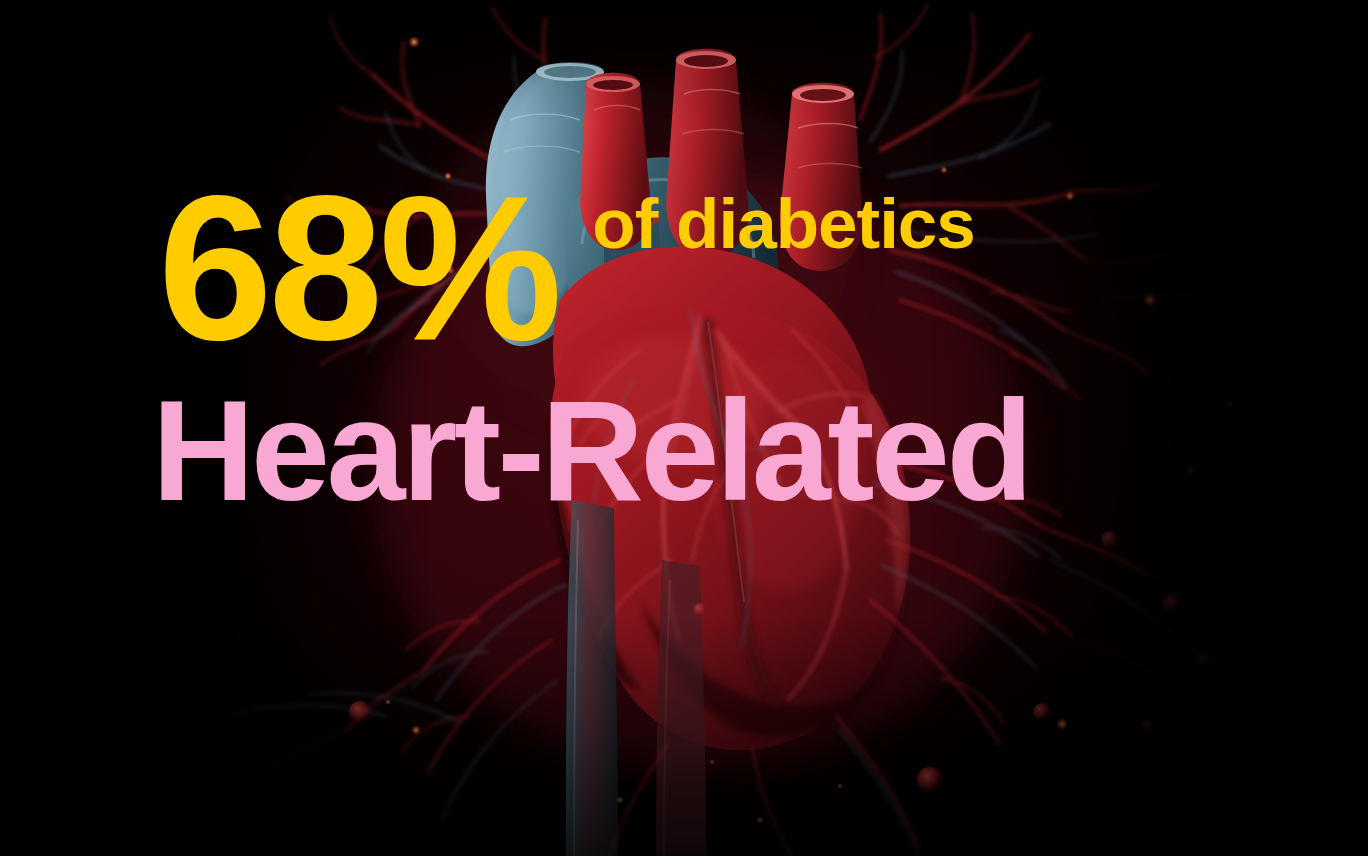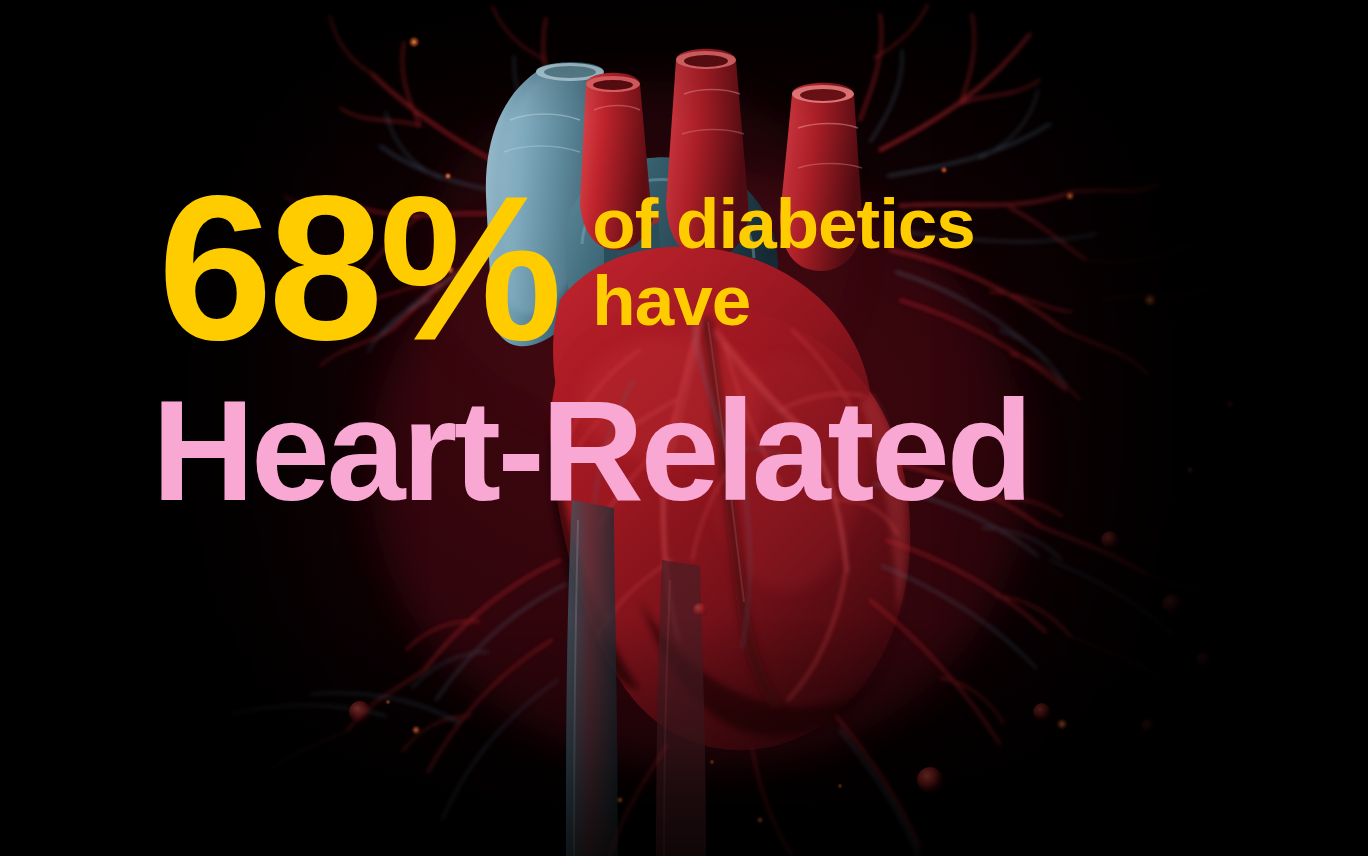--- a/index.html
+++ b/index.html
@@ -428,21 +428,20 @@
     <div class="vignette-sides"></div>
     <div class="vignette-bottom"></div>
   </div>
 
   <div class="text-layer">
 
     <div class="stat-row">
       <div class="stat-number">68%</div>
       <div class="stat-caption">
         <span class="cap-line">of diabetics</span>
-        <span class="cap-line">have</span>
       </div>
     </div>
 
     <div class="headline">
       <span class="hl-line">Heart-Related</span>
     </div>
 
   </div>
 </div>
 

